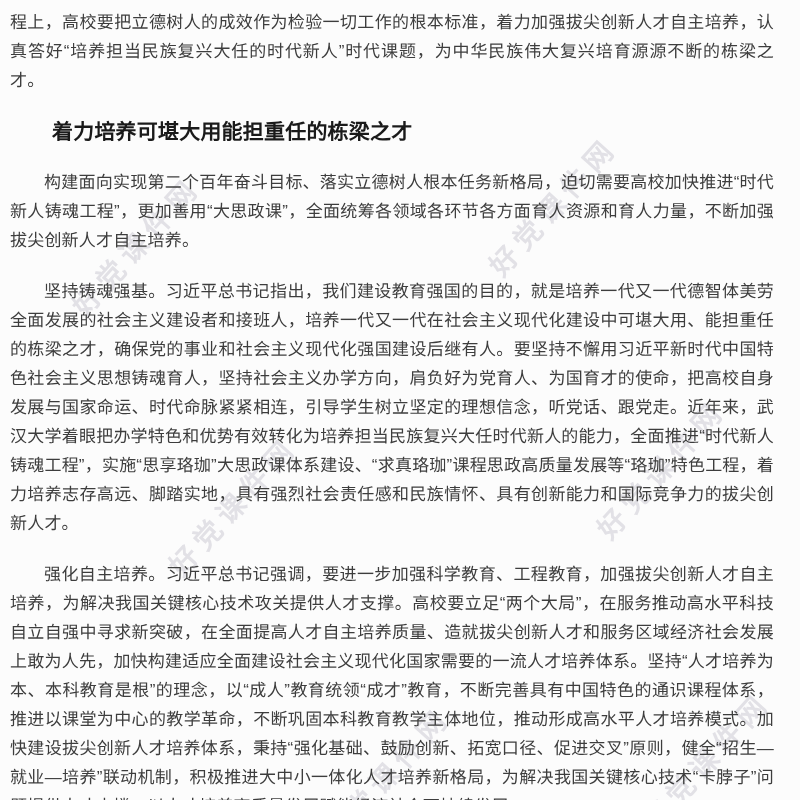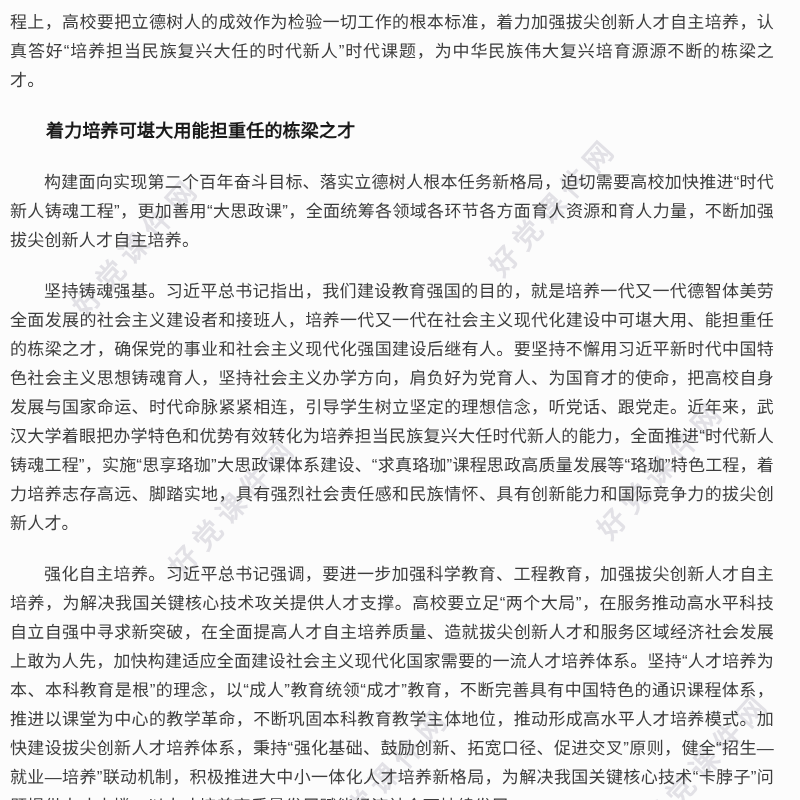--- a/index.html
+++ b/index.html
@@ -41,21 +41,21 @@
     text-align: justify;
     letter-spacing: 0.2px;
   }
   .para {
     margin: 0 16px 22px 0;
     text-indent: 2em;
   }
   .para.no-indent { text-indent: 0; }
   .heading {
     margin: 0 0 22px 0;
-    font-size: 18px;
+    font-size: 21px;
     line-height: 29px;
     font-weight: bold;
     color: #1a1a1a;
     text-indent: 2em;
   }
 </style>
 </head>
 <body style="background: rgb(252, 252, 252);">
 
 <div class="page">

